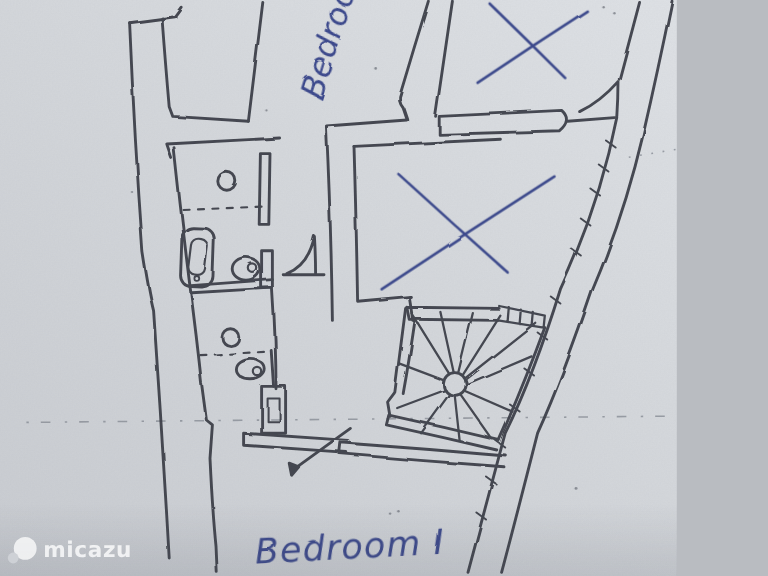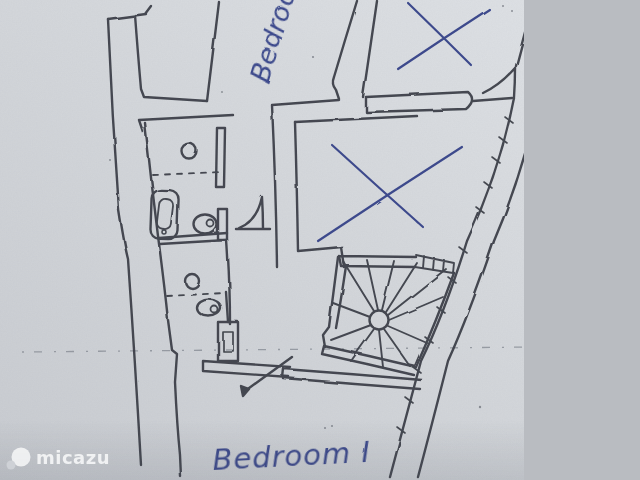--- a/index.html
+++ b/index.html
@@ -1,17 +1,17 @@
 <!DOCTYPE html>
 <html><head>
 <meta charset="utf-8">
 <style>
   html,body{margin:0;padding:0;background:#b9bcc1;}
   .photo{
-    position:relative;width:524px;height:480px;overflow:hidden;
+    position:relative;width:564px;height:480px;overflow:hidden;
     font-family:"DejaVu Sans", sans-serif;
   }
   svg{display:block}
   .ink-text{
     font-family:"DejaVu Sans", sans-serif;
     font-style:italic;
     fill:#3d4a8c;
   }
   .wm-text{
     font-family:"DejaVu Sans", sans-serif;

